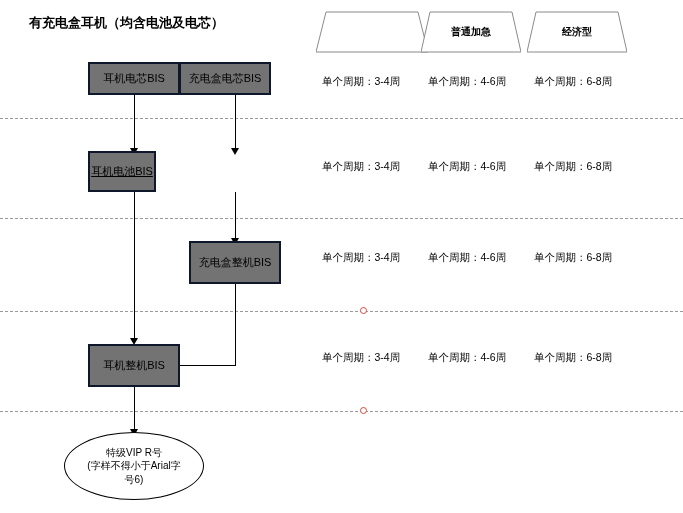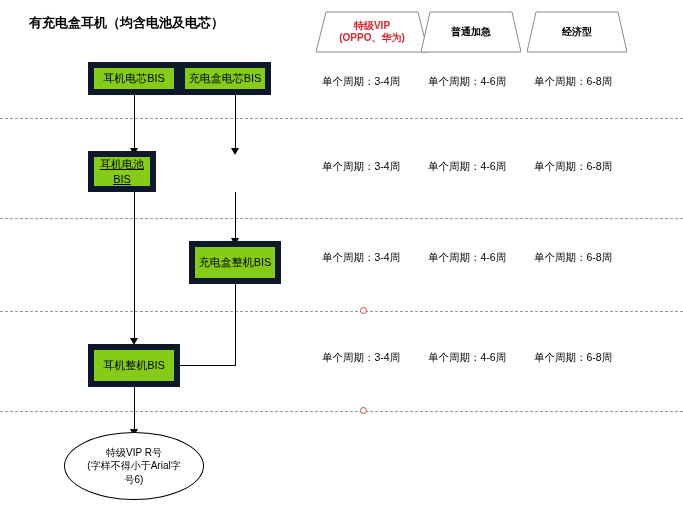--- a/index.html
+++ b/index.html
@@ -21,22 +21,22 @@
     top: 14px;
     font-size: 13px;
     font-weight: bold;
     color: #000;
     white-space: nowrap;
     margin-left: 7px;
   }
   .box {
     position: absolute;
     box-sizing: border-box;
-    border: 6px solid #0f172a;
-    background: #84cc16;
+    border: 2px solid #0f172a;
+    background: #737373;
     font-size: 11px;
     color: #000;
     display: flex;
     align-items: center;
     justify-content: center;
     text-align: center;
     line-height: 1.3;
   }
   .lane-line {
     position: absolute;
@@ -132,24 +132,20 @@
 
   <div class="lane-line" style="top:118px;"></div>
   <div class="lane-line" style="top:218px;"></div>
   <div class="lane-line" style="top:311px;"></div>
   <div class="lane-line" style="top:411px;"></div>
 
   <div class="banner" style="left:316px; top:10px; width:112px; height:44px;">
     <svg width="112" height="44" viewBox="0 0 112 44">
       <polygon points="10,2 102,2 112,42 0,42" fill="#ffffff" stroke="#8a8a8a" stroke-width="1"></polygon>
     </svg>
-    <span class="banner-text" style="color:#d9262c;">
-      <span>特级VIP</span><br>
-      <span>(OPPO、华为)</span>
-    </span>
   </div>
 
   <div class="banner" style="left:421px; top:10px; width:100px; height:44px;">
     <svg width="100" height="44" viewBox="0 0 100 44">
       <polygon points="9,2 91,2 100,42 0,42" fill="#ffffff" stroke="#8a8a8a" stroke-width="1"></polygon>
     </svg>
     <span class="banner-text" style="color:#000;">普通加急</span>
   </div>
 
   <div class="banner" style="left:527px; top:10px; width:100px; height:44px;">

